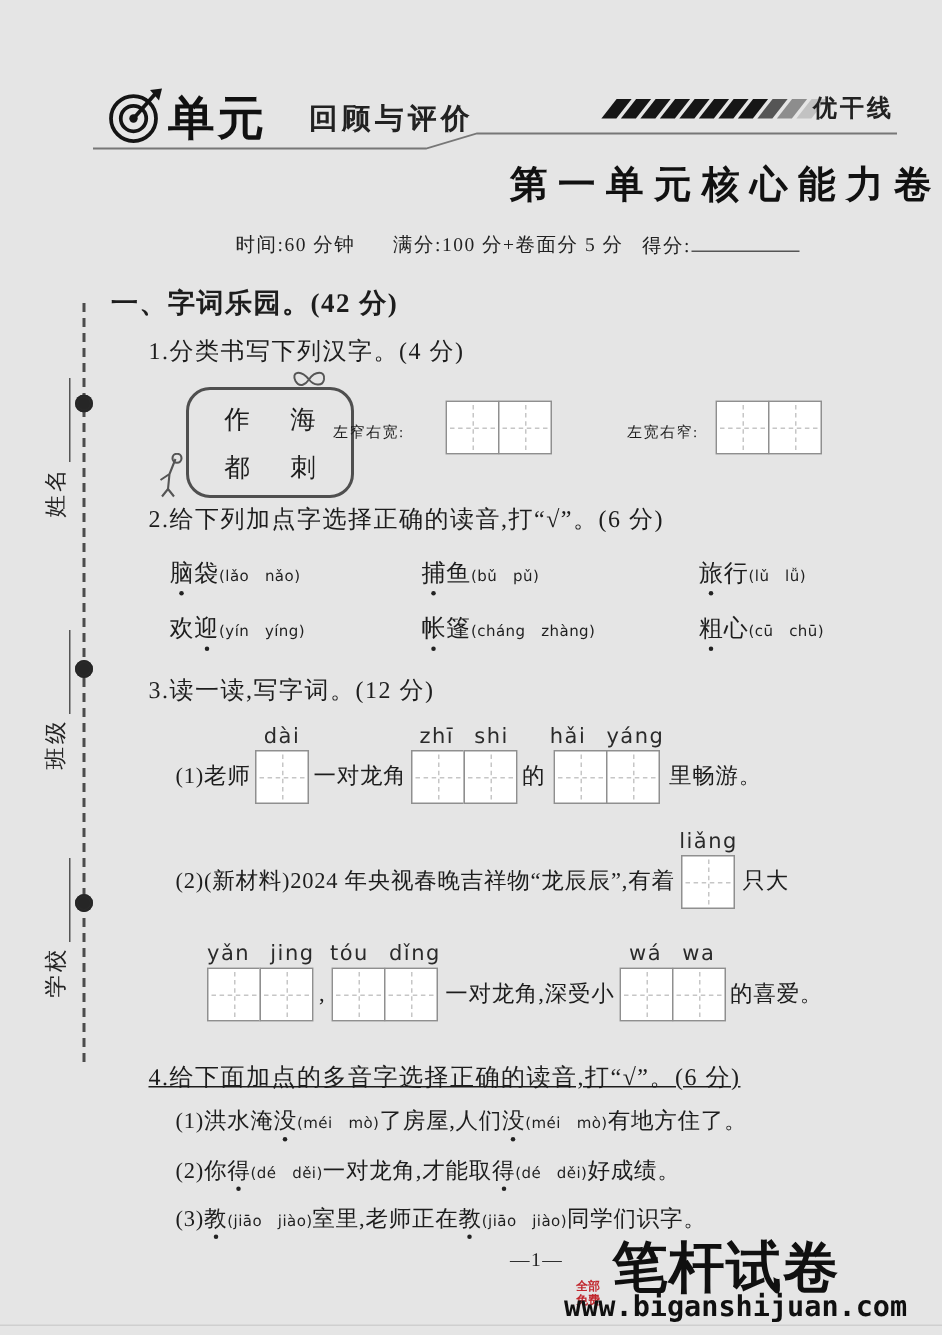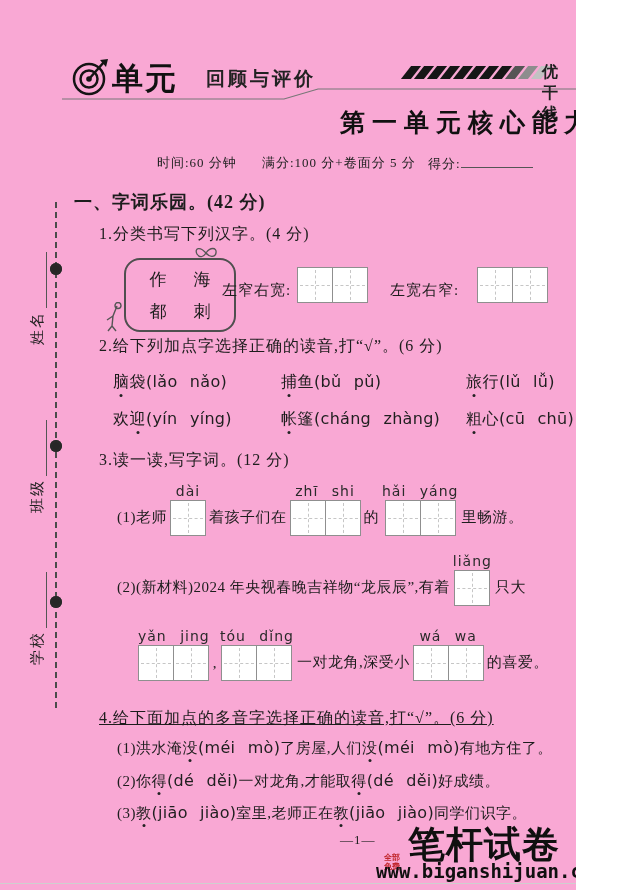--- a/index.html
+++ b/index.html
@@ -1,16 +1,16 @@
 <!DOCTYPE html>
 <html><head>
 <meta charset="utf-8">
 <style>
   html,body{margin:0;padding:0;background:#fff;}
-  .page{position:relative;width:576px;height:890px;background:#f9a8d4;overflow:hidden;
+  .page{position:relative;width:628px;height:890px;background:#e5e5e5;overflow:hidden;
         font-family:"Liberation Serif","DejaVu Serif",serif;color:#1d1d1d;}
   .abs{position:absolute;}
   
   .hdr-line{position:absolute;left:0;top:0;pointer-events:none;}
   .unit-label{left:112px;top:58px;font-size:31px;font-weight:bold;letter-spacing:2px;color:#111;}
   .tagline{left:206px;top:66px;font-size:19px;font-weight:600;letter-spacing:3px;color:#222;}
   .bars{left:406px;top:66px;display:flex;}
   .bars span{width:10px;height:13px;margin-right:3px;transform:skewX(-38deg);background:#161616;}
   .bars span:nth-child(9){background:#555;}
   .bars span:nth-child(10){background:#8d8d8d;}
@@ -28,35 +28,35 @@
               letter-spacing:2px;color:#222;white-space:nowrap;display:flex;align-items:flex-end;}
   .fill-line{display:inline-block;width:56px;border-bottom:1.2px solid #555;height:12px;margin-left:3px;}
   
   .sec-h{left:74px;top:190px;font-size:18px;font-weight:700;letter-spacing:1px;text-align:center;}
   .prompt{left:99px;font-size:16px;letter-spacing:1px;}
   
   .frame{left:124px;top:258px;width:88px;height:64px;border:2px solid #4f4f4f;border-radius:16px;
          display:grid;grid-template-columns:1fr 1fr;align-items:center;justify-items:center;
          padding:3px 10px;font-size:17px;box-sizing:content-box;}
   .doodle{pointer-events:none;}
-  .q1lab{top:281px;font-size:15px;letter-spacing:1px;}
+  .q1lab{top:281px;font-size:10px;letter-spacing:1px;}
   
   .wgrid{display:flex;}
   .wcell{width:36px;height:36px;border:1px solid #8f8f8f;position:relative;background:#fff;box-sizing:border-box;}
   .wcell + .wcell{margin-left:-1px;}
   .wcell::before{content:"";position:absolute;left:50%;top:2px;bottom:2px;border-left:1px dashed #c6c6c6;}
   .wcell::after{content:"";position:absolute;top:50%;left:2px;right:2px;border-top:1px dashed #c6c6c6;}
   .pygroup{display:flex;flex-direction:column;align-items:center;}
   .pylabel{font-family:"DejaVu Sans",sans-serif;font-size:14px;color:#2a2a2a;margin-bottom:1px;
            letter-spacing:1px;word-spacing:8px;white-space:nowrap;}
   
   .q2i{position:absolute;font-size:16px;white-space:nowrap;letter-spacing:0.5px;}
   .c1{left:113px;} .c2{left:281px;} .c3{left:466px;}
   .r1{top:372px;} .r2{top:409px;}
-  .opt{font-family:"DejaVu Sans",sans-serif;font-size:16px;word-spacing:7px;letter-spacing:0.3px;color:#1f1f1f;}
+  .opt{font-family:"DejaVu Sans",sans-serif;font-size:10px;word-spacing:7px;letter-spacing:0.3px;color:#1f1f1f;}
   .dotu{position:relative;display:inline-block;}
   .dotu::after{content:"";position:absolute;left:50%;transform:translateX(-50%);bottom:-4px;
                width:3px;height:3px;border-radius:50%;background:#222;}
   
   .row{position:absolute;display:flex;align-items:flex-end;white-space:nowrap;font-size:15px;column-gap:3px;}
   .row .seg{padding-bottom:9px;letter-spacing:0.5px;}
   
   .q4s{position:absolute;left:117px;font-size:15px;white-space:nowrap;letter-spacing:0.5px;}
   
   .foot{top:832px;font-size:13px;letter-spacing:1px;color:#222;}
@@ -138,21 +138,21 @@
     <circle cx="15" cy="3.5" r="3" fill="none" stroke="#555" stroke-width="1.4"></circle>
   </svg>
   <svg class="abs doodle" style="left:192px;top:244px;" width="28" height="18" viewBox="0 0 28 18">
     <path d="M14 9 C8 2, 2 4, 5 10 C8 15, 12 12, 14 9 C18 3, 25 3, 24 9 C23 14, 17 13, 14 9 Z" fill="none" stroke="#555" stroke-width="1.3"></path>
   </svg>
   <div class="abs q1lab" style="left:222px;">左窄右宽:</div>
   <div class="abs wgrid" style="left:297px;top:267px;">
     <div class="wcell"></div>
     <div class="wcell"></div>
   </div>
-  <div class="abs q1lab" style="left:390px;">左宽右窄:</div>
+  <div class="abs q1lab" style="left:418px;">左宽右窄:</div>
   <div class="abs wgrid" style="left:477px;top:267px;">
     <div class="wcell"></div>
     <div class="wcell"></div>
   </div>
 
   <div class="abs prompt" style="top:336px;">2.给下列加点字选择正确的读音,打“√”。(6 分)</div>
   <div class="q2i c1 r1"><span></span><span class="dotu">脑</span><span>袋</span><span class="opt">(lǎo nǎo)</span></div>
   <div class="q2i c2 r1"><span></span><span class="dotu">捕</span><span>鱼</span><span class="opt">(bǔ pǔ)</span></div>
   <div class="q2i c3 r1"><span></span><span class="dotu">旅</span><span>行</span><span class="opt">(lǔ lǚ)</span></div>
   <div class="q2i c1 r2"><span>欢</span><span class="dotu">迎</span><span></span><span class="opt">(yín yíng)</span></div>
@@ -162,21 +162,21 @@
   <div class="abs prompt" style="top:450px;">3.读一读,写字词。(12 分)</div>
 
   <div class="row" style="left:117px;top:483px;">
     <span class="seg">(1)老师</span>
     <div class="pygroup">
       <div class="pylabel">dài</div>
       <div class="wgrid">
           <div class="wcell"></div>
         </div>
     </div>
-    <span class="seg">着孩子们在</span>
+    <span class="seg">一对龙角</span>
     <div class="pygroup">
       <div class="pylabel">zhī shi</div>
       <div class="wgrid">
           <div class="wcell"></div>
           <div class="wcell"></div>
         </div>
     </div>
     <span class="seg">的</span>
     <div class="pygroup">
       <div class="pylabel">hǎi yáng</div>

